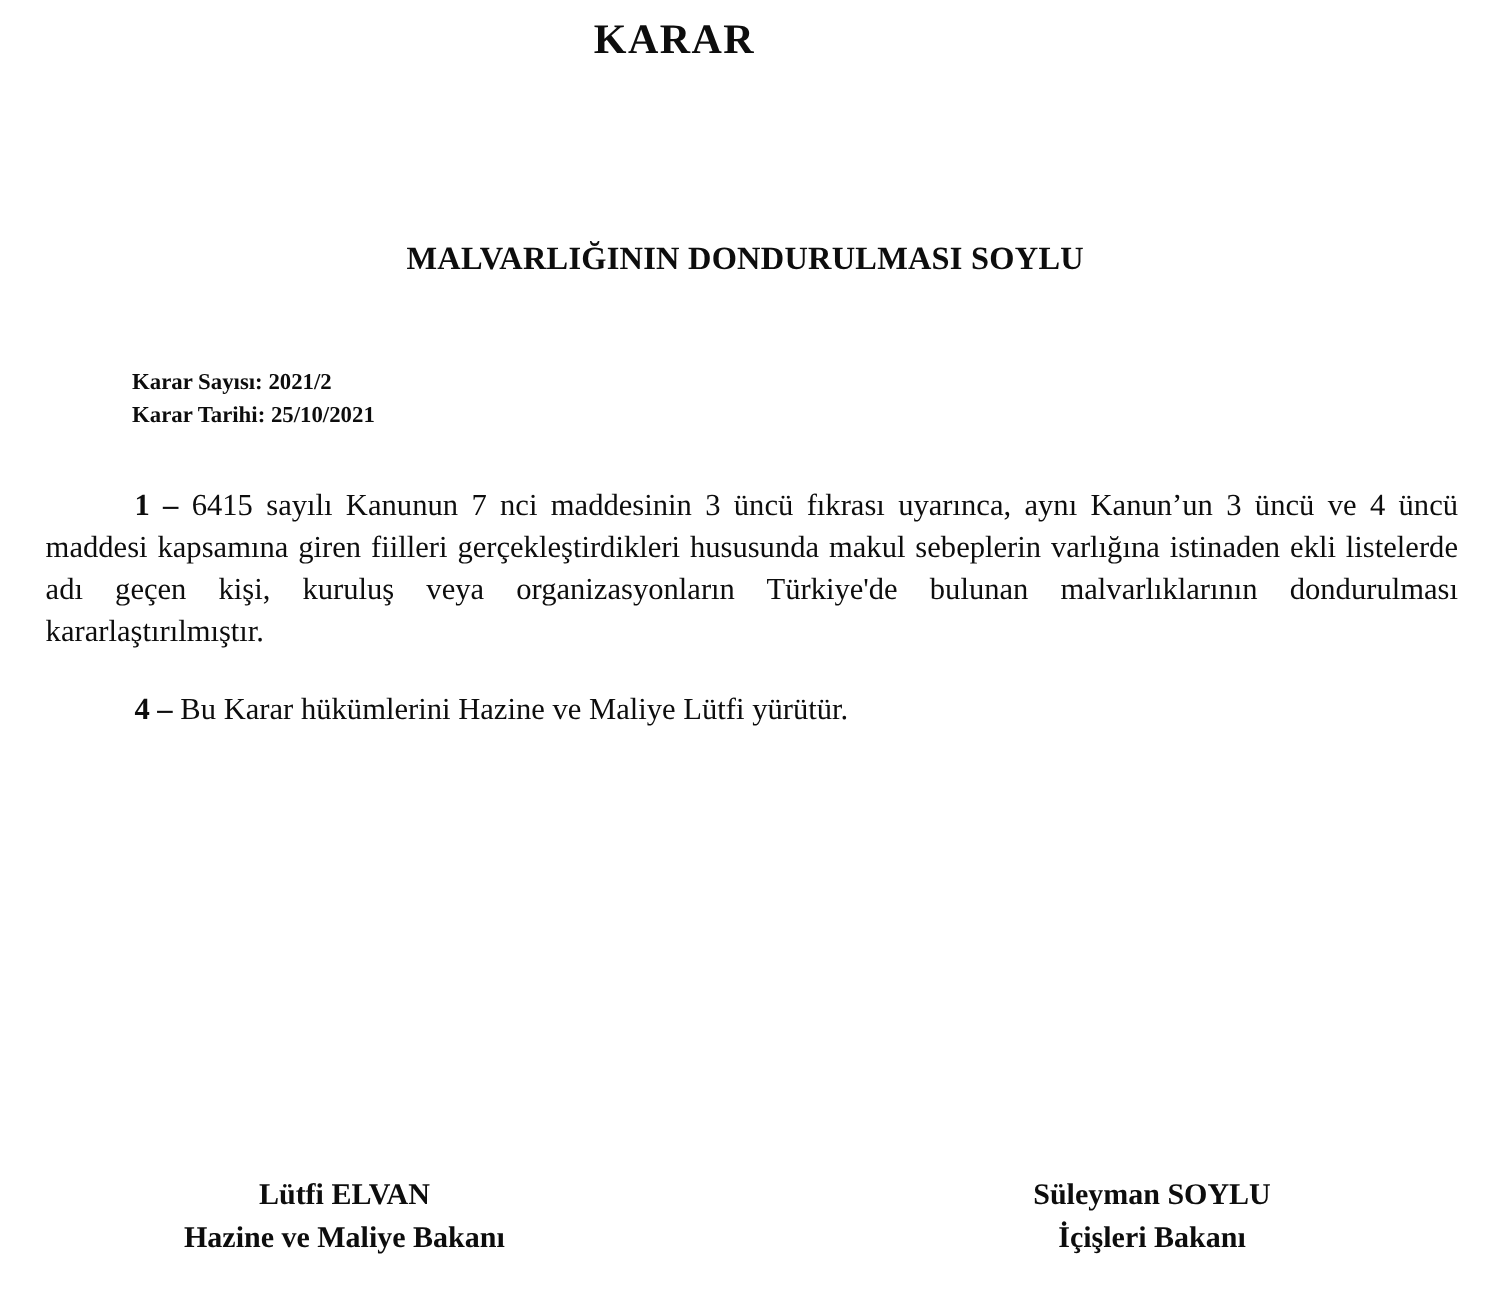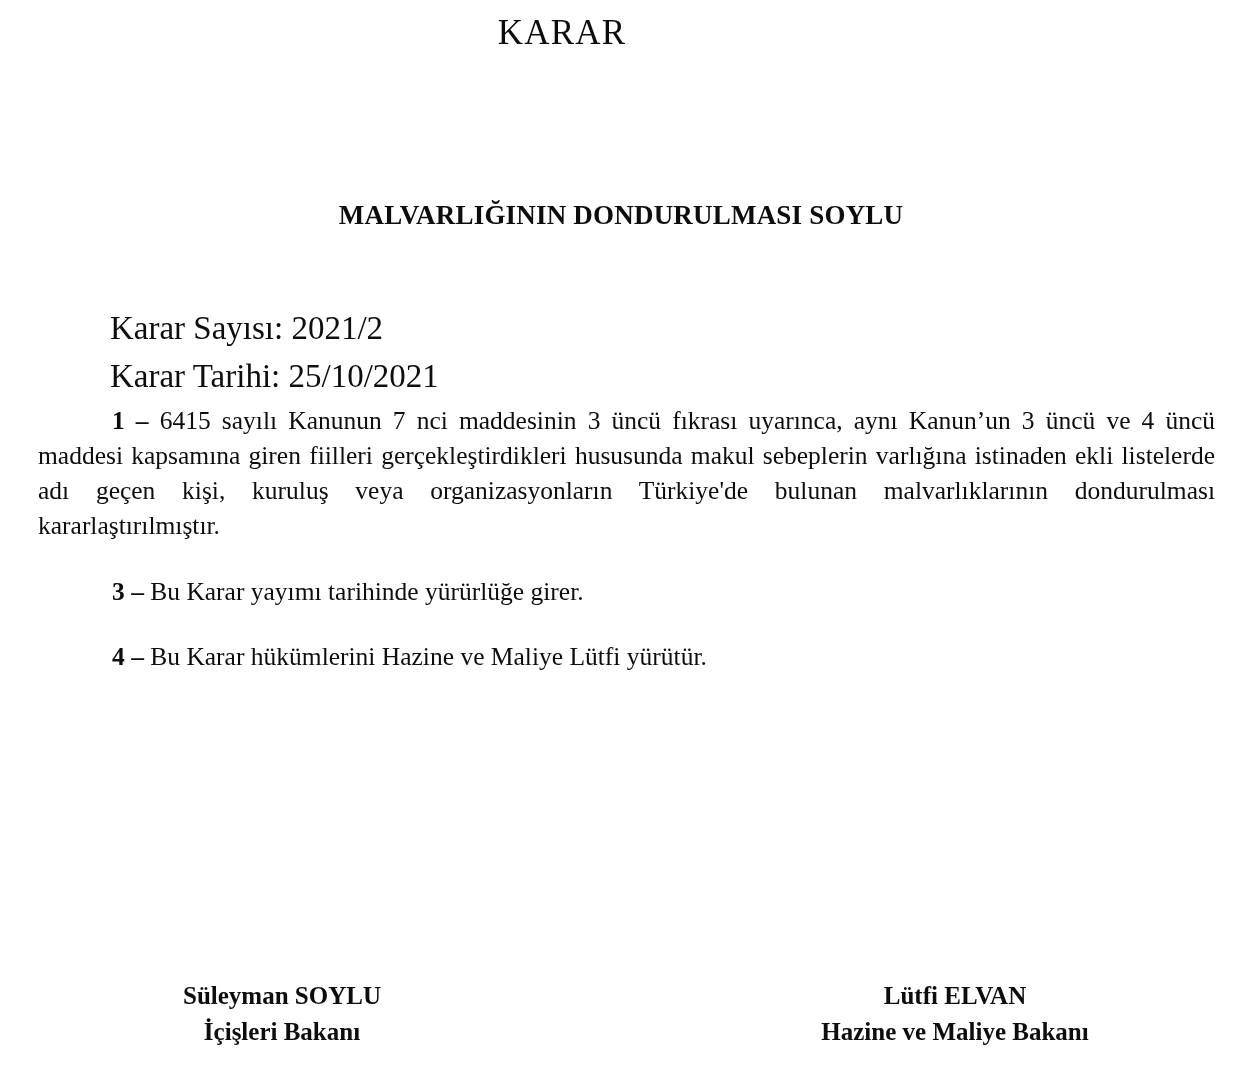--- a/index.html
+++ b/index.html
@@ -24,21 +24,21 @@
   }
 
   
   .doc-title {
     position: absolute;
     top: 12px;
     left: 0;
     width: 1124px;
     text-align: center;
     font-size: 35px;
-    font-weight: normal;
+    font-weight: bold;
     letter-spacing: 1.2px;
     line-height: 1.2;
   }
 
   
   .authority {
     position: absolute;
     top: 105px;
     left: 110px;
     font-size: 31px;
@@ -59,22 +59,22 @@
     font-size: 27px;
     font-weight: bold;
     letter-spacing: 0.2px;
   }
 
   
   .meta {
     position: absolute;
     top: 305px;
     left: 110px;
-    font-size: 33px;
-    font-weight: normal;
+    font-size: 19px;
+    font-weight: bold;
     line-height: 1.45;
   }
   .meta div { white-space: nowrap; }
 
   
   .articles {
     position: absolute;
     top: 404px;
     left: 38px;
     width: 1177px;
@@ -137,36 +137,32 @@
   </div>
 
   <div class="articles">
 
     <p class="article">
       <span class="lead">1 –</span>
       <span>6415 sayılı Kanunun 7 nci maddesinin 3 üncü fıkrası uyarınca, aynı Kanun’un 3 üncü ve 4 üncü maddesi kapsamına giren fiilleri gerçekleştirdikleri hususunda makul sebeplerin varlığına istinaden ekli listelerde adı geçen kişi, kuruluş veya organizasyonların Türkiye'de bulunan malvarlıklarının dondurulması kararlaştırılmıştır.</span>
     </p>
 
 
-    <p class="article short art-gap-3">
-      <span class="lead">3 –</span>
-      <span>Bu Karar yayımı tarihinde yürürlüğe girer.</span>
-    </p>
 
     <p class="article short last art-gap-4">
       <span class="lead">4 –</span>
       <span>Bu Karar hükümlerini Hazine ve Maliye Lütfi yürütür.</span>
     </p>
 
   </div>
 
   <div class="signatures">
+    <div class="sig sig-right">
+      <span class="sig-name">Lütfi ELVAN</span>
+      <span class="sig-role">Hazine ve Maliye Bakanı</span>
+    </div>
     <div class="sig sig-left">
       <span class="sig-name">Süleyman SOYLU</span>
       <span class="sig-role">İçişleri Bakanı</span>
-    </div>
-    <div class="sig sig-right">
-      <span class="sig-name">Lütfi ELVAN</span>
-      <span class="sig-role">Hazine ve Maliye Bakanı</span>
     </div>
   </div>
 
 </div>
 
 </body></html>

